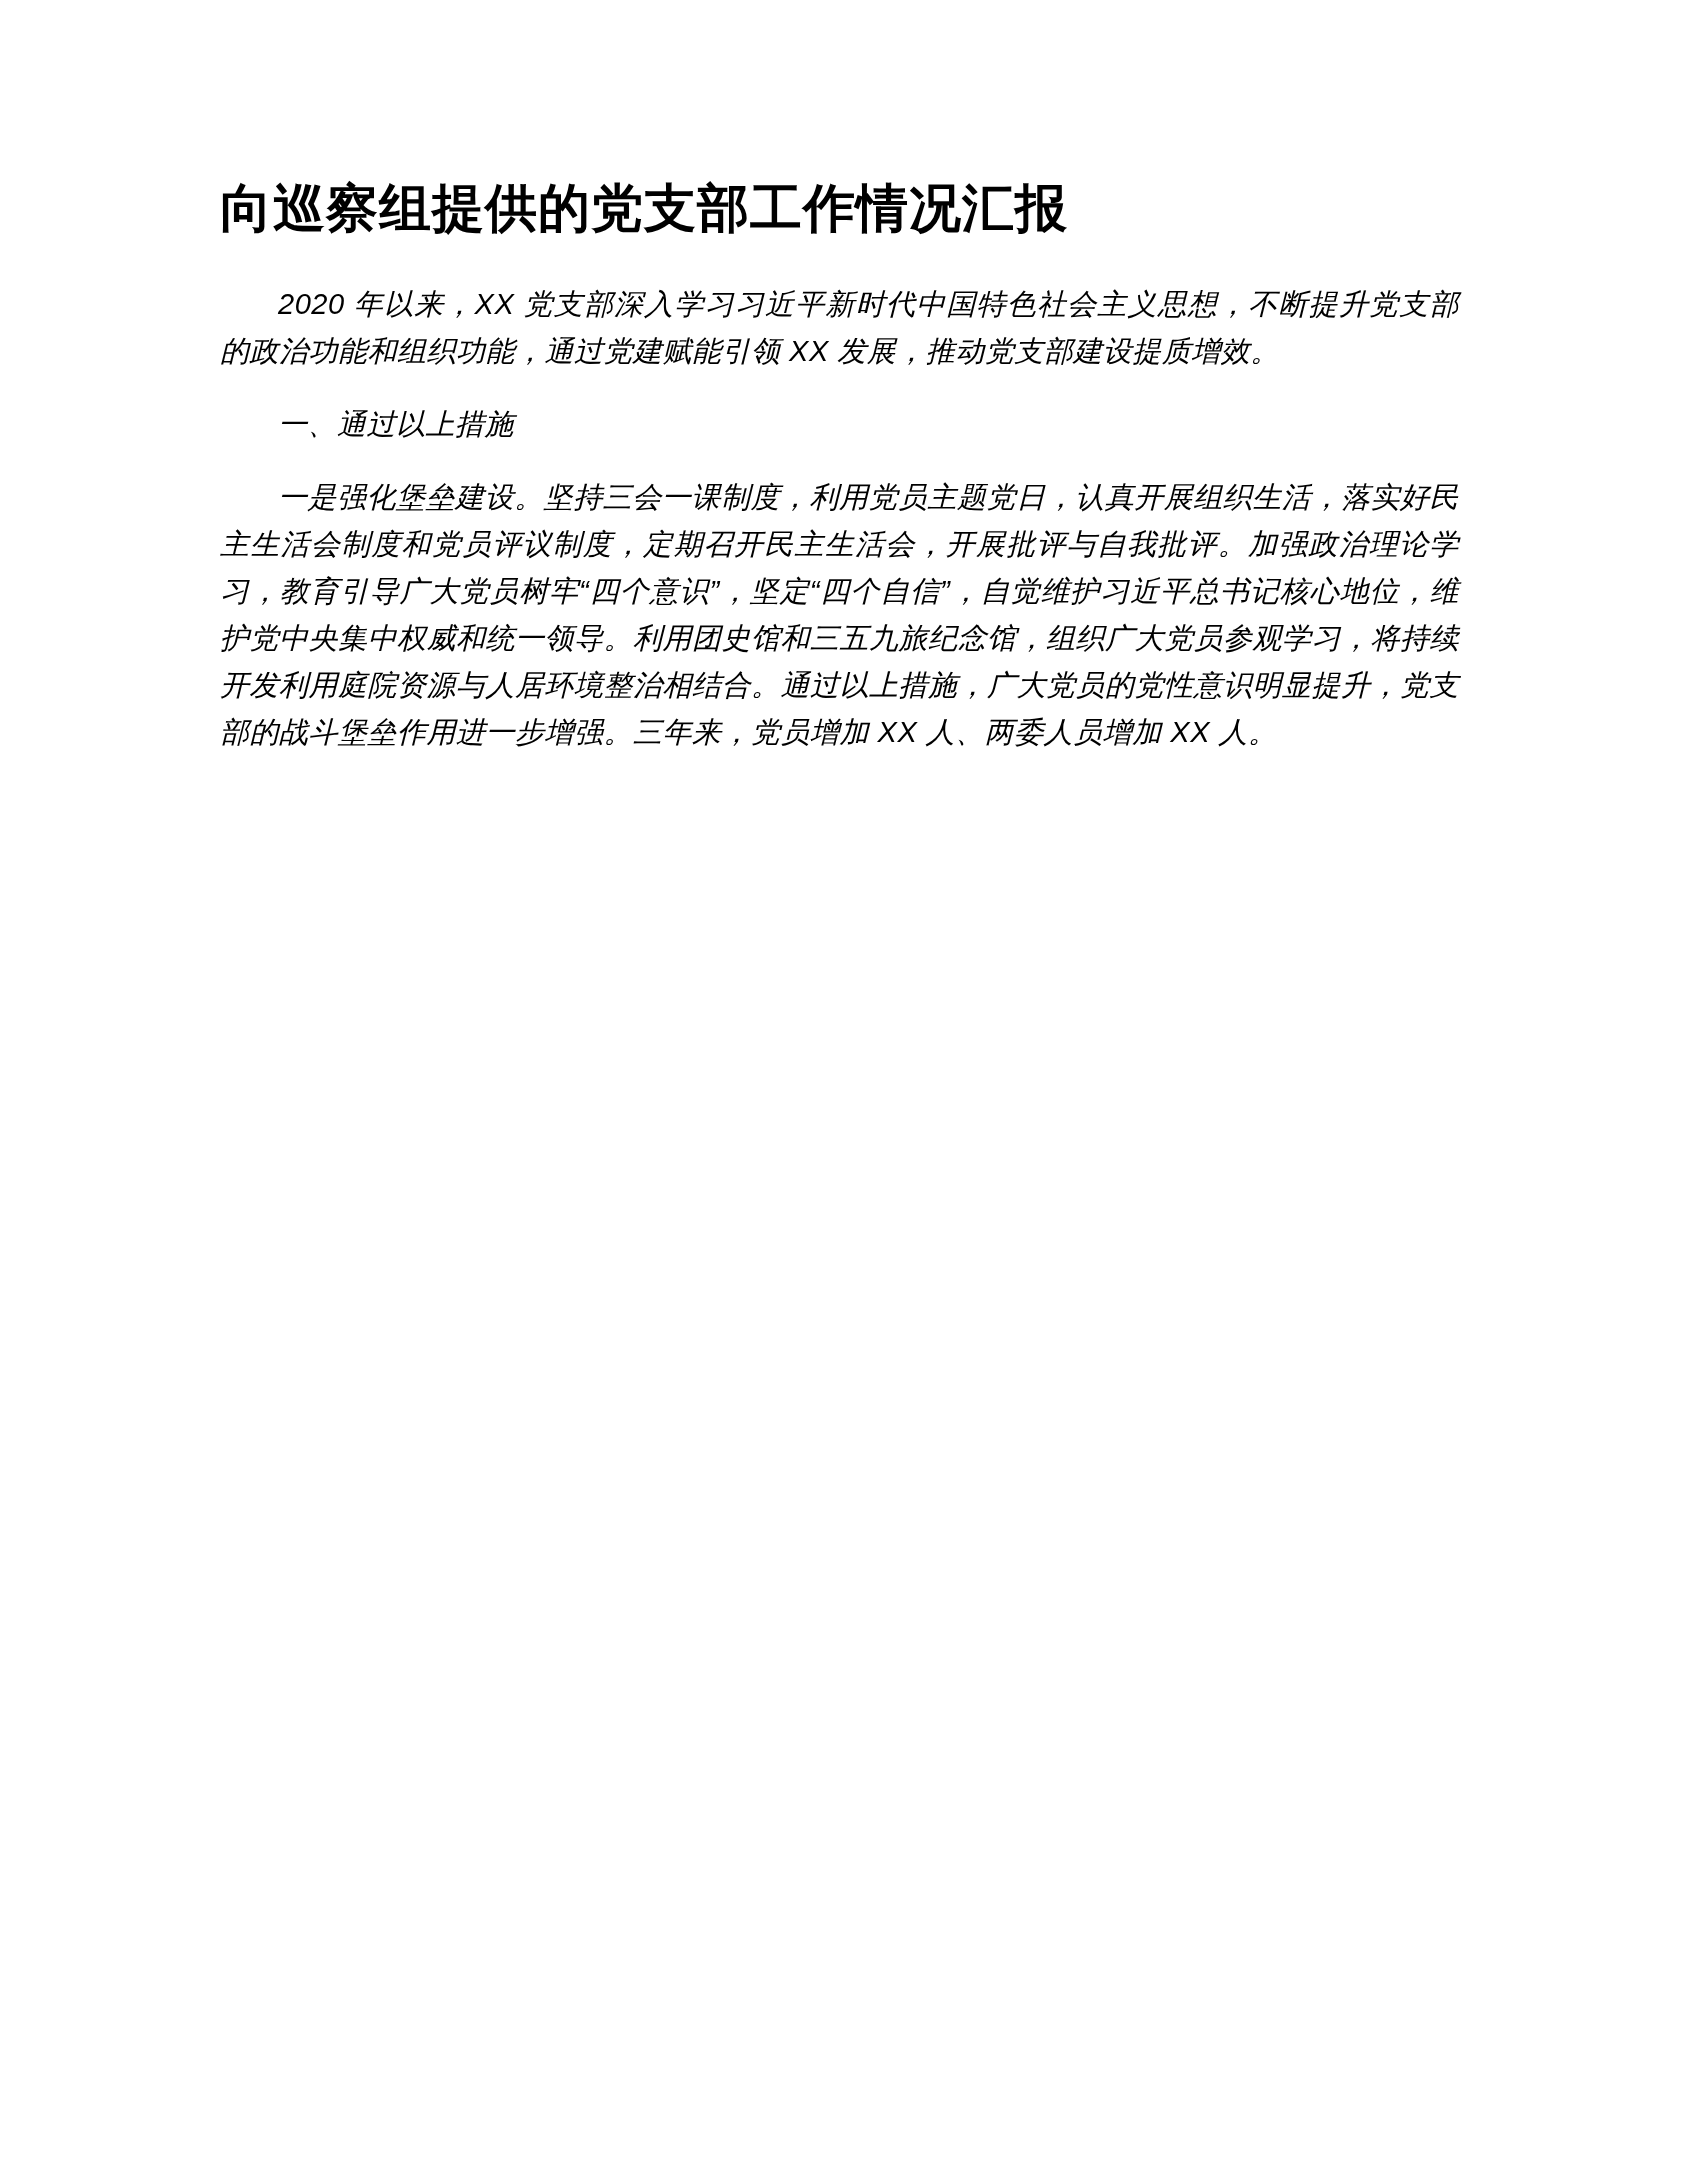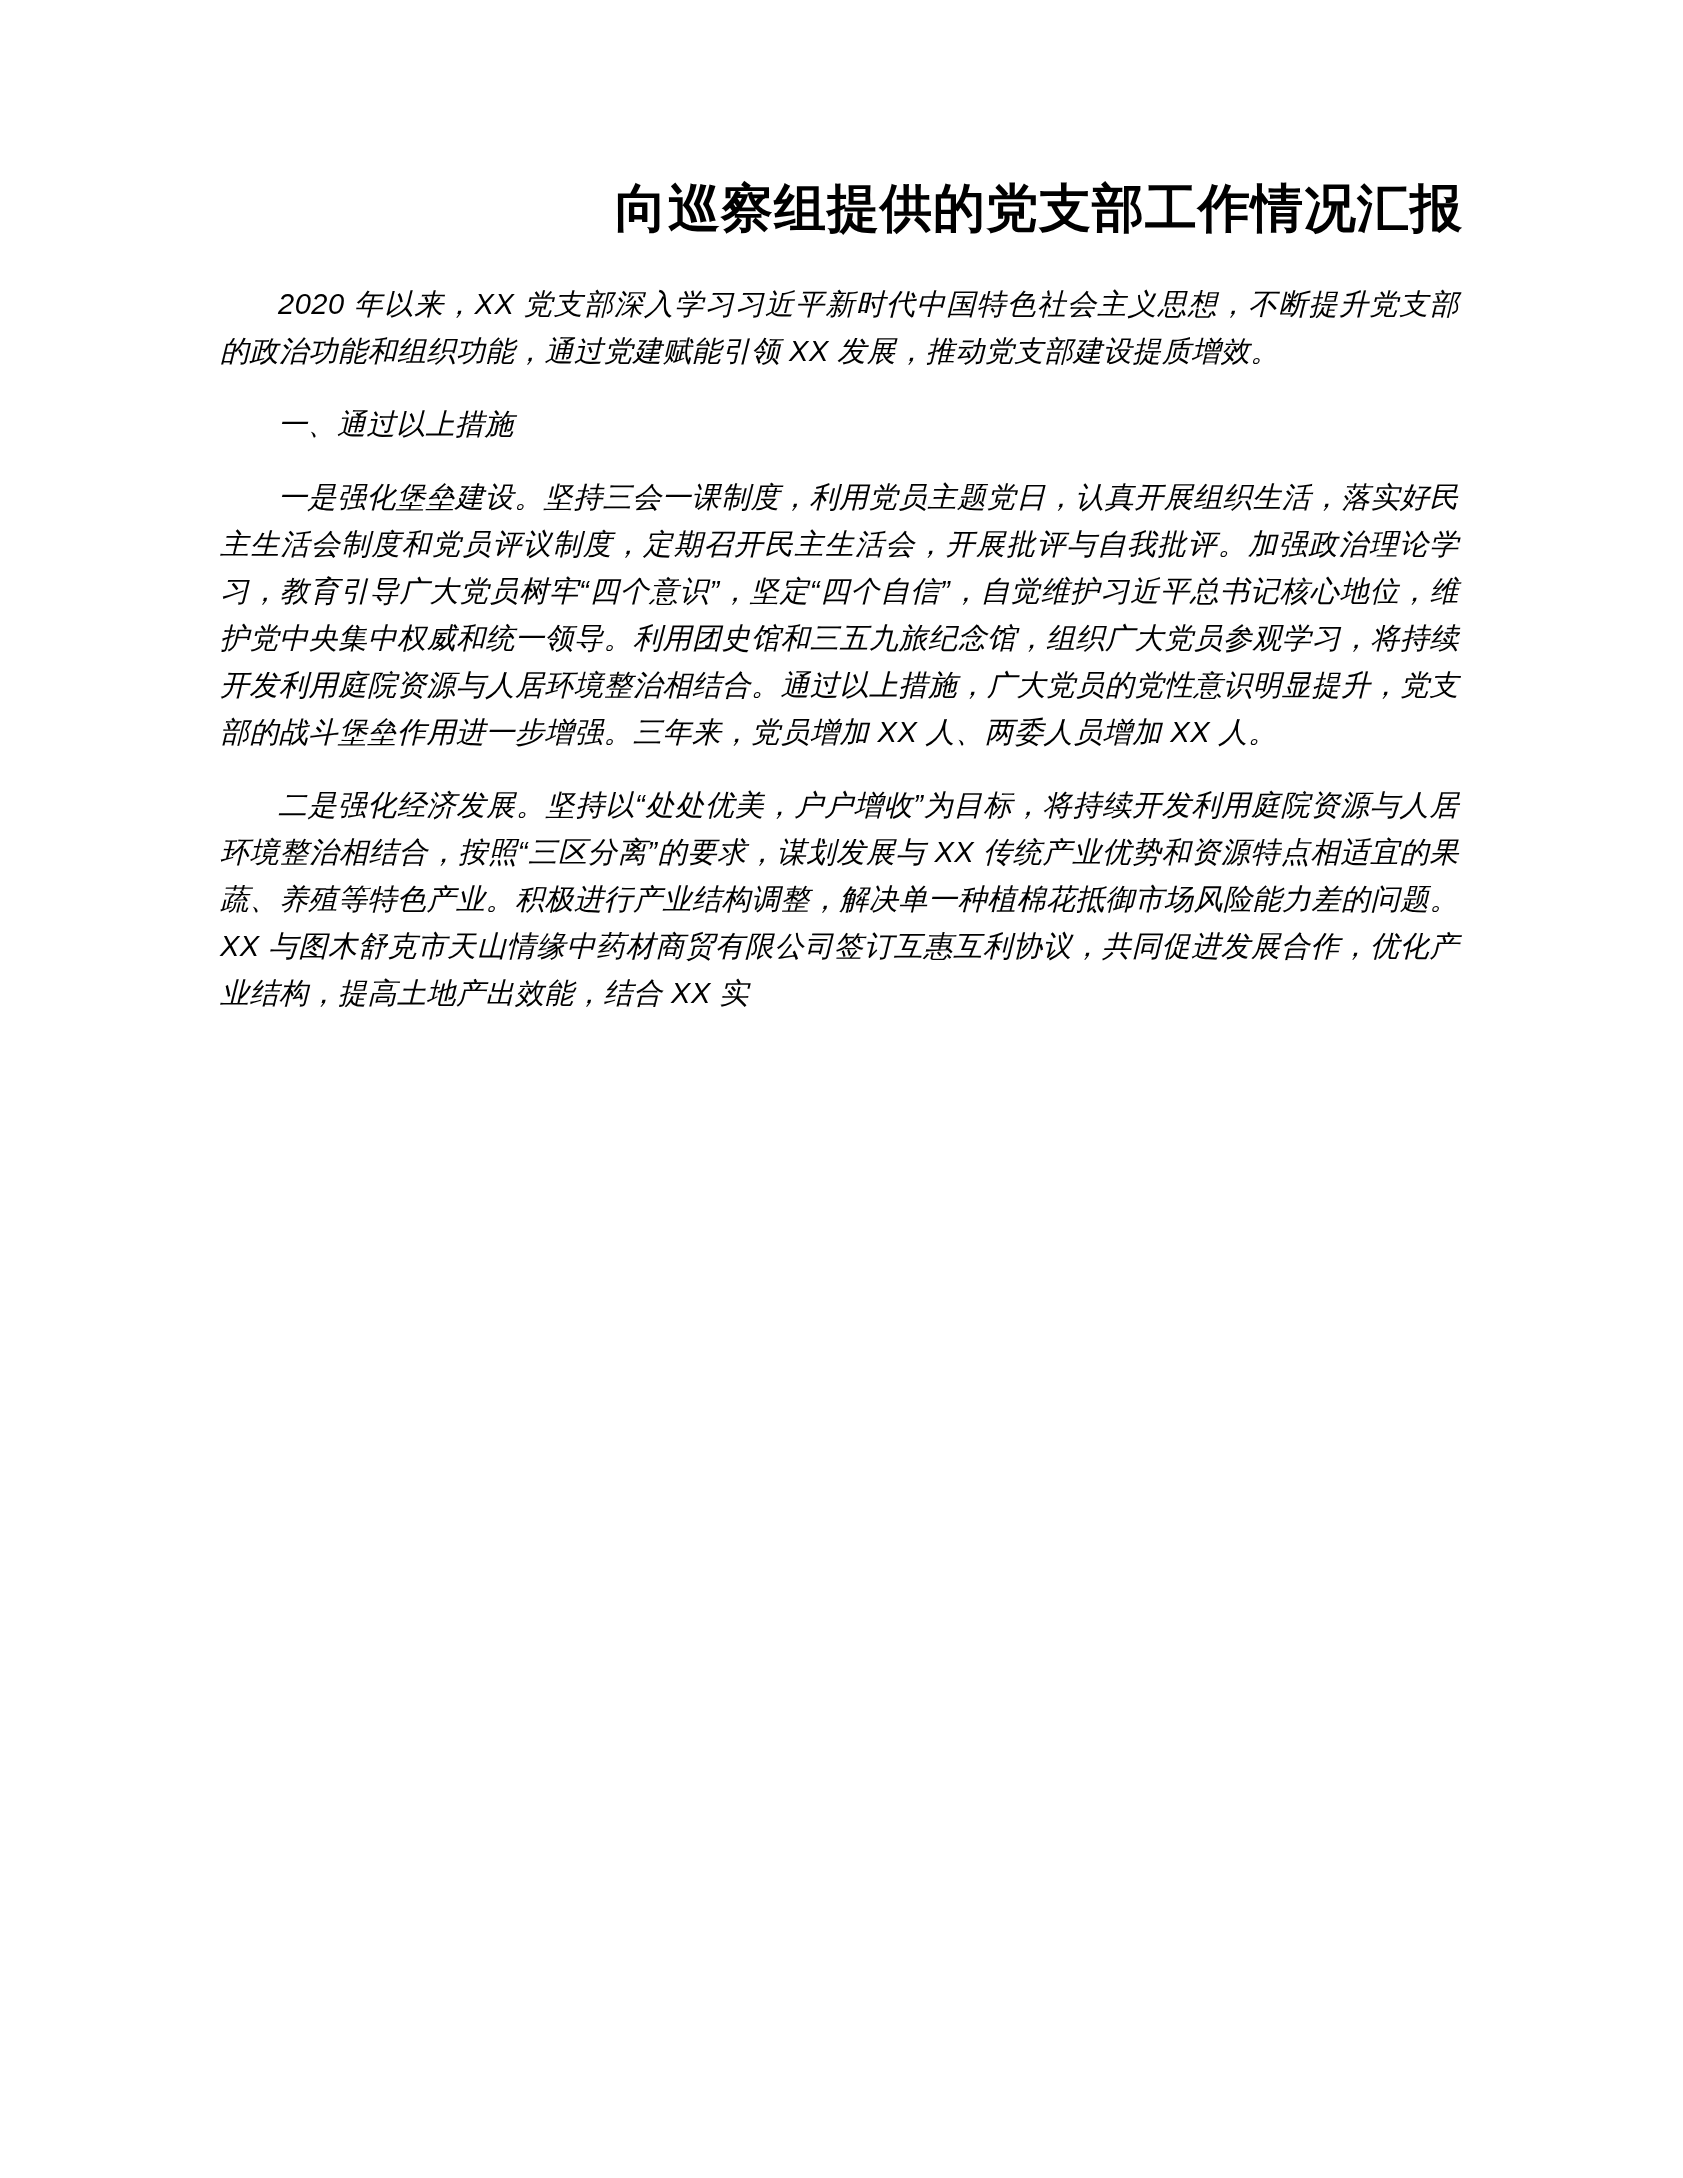--- a/index.html
+++ b/index.html
@@ -19,21 +19,21 @@
     box-sizing: border-box;
     width: 1683px;
     height: 2178px;
     padding: 173px 220px 0 220px;
     background: #ffffff;
   }
   .doc-title {
     font-size: 52px;
     font-weight: 700;
     line-height: 1.35;
-    text-align: right;
+    text-align: left;
     letter-spacing: 1px;
     margin: 0 0 38px 0;
   }
   .para {
     font-size: 29px;
     line-height: 1.62;
     text-align: justify;
     text-justify: inter-ideograph;
     text-indent: 2em;
     margin: 0 4px 26px 0;
@@ -52,15 +52,14 @@
 
 <div class="page">
   <h1 class="doc-title">向巡察组提供的党支部工作情况汇报</h1>
 
   <p class="para">2020 年以来，XX 党支部深入学习习近平新时代中国特色社会主义思想，不断提升党支部的政治功能和组织功能，通过党建赋能引领 XX 发展，推动党支部建设提质增效。</p>
 
   <p class="para section-heading">一、通过以上措施</p>
 
   <p class="para">一是强化堡垒建设。坚持三会一课制度，利用党员主题党日，认真开展组织生活，落实好民主生活会制度和党员评议制度，定期召开民主生活会，开展批评与自我批评。加强政治理论学习，教育引导广大党员树牢“四个意识”，坚定“四个自信”，自觉维护习近平总书记核心地位，维护党中央集中权威和统一领导。利用团史馆和三五九旅纪念馆，组织广大党员参观学习，将持续开发利用庭院资源与人居环境整治相结合。通过以上措施，广大党员的党性意识明显提升，党支部的战斗堡垒作用进一步增强。三年来，党员增加 XX 人、两委人员增加 XX 人。</p>
 
-  <p class="para last">二是强化经济发展。坚持以“处处优美，户户增收”为目标，将持续开发利用庭院资源与人居环境整治相结合，按照“三区分离”的要求，谋划发展与 XX 传统产业优势和资源特点相适宜的果蔬、养殖等特色产业。积极进行产业结构调整，解决单一种植棉花抵御市场风险能力差的问题。XX 与图木舒克市天山情缘中药材商贸有限公司签订互惠互利协议，共同促进发展合作，优化产业结构，提高土地产出效能，结合 XX 实</p>
 </div>
 
 
 </body></html>

